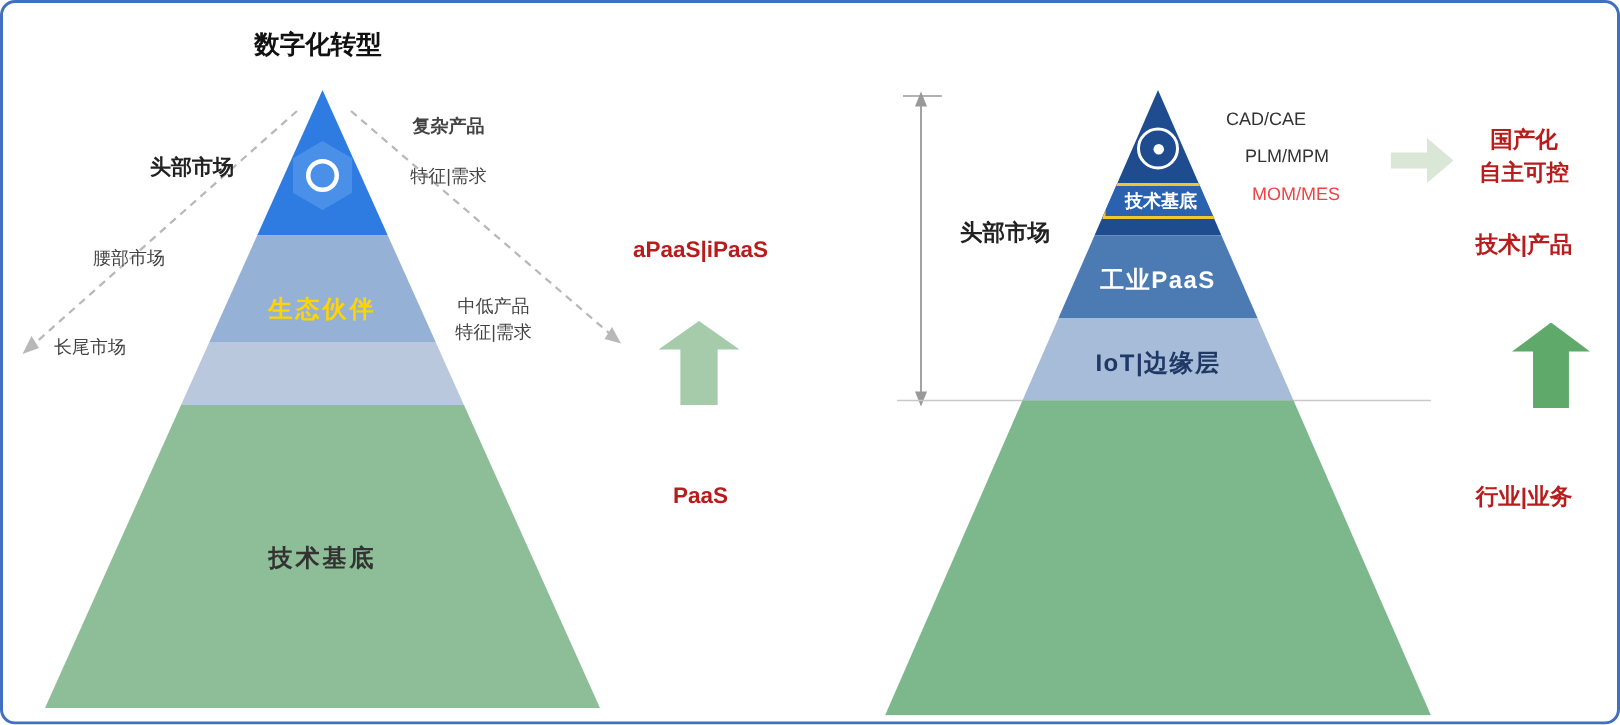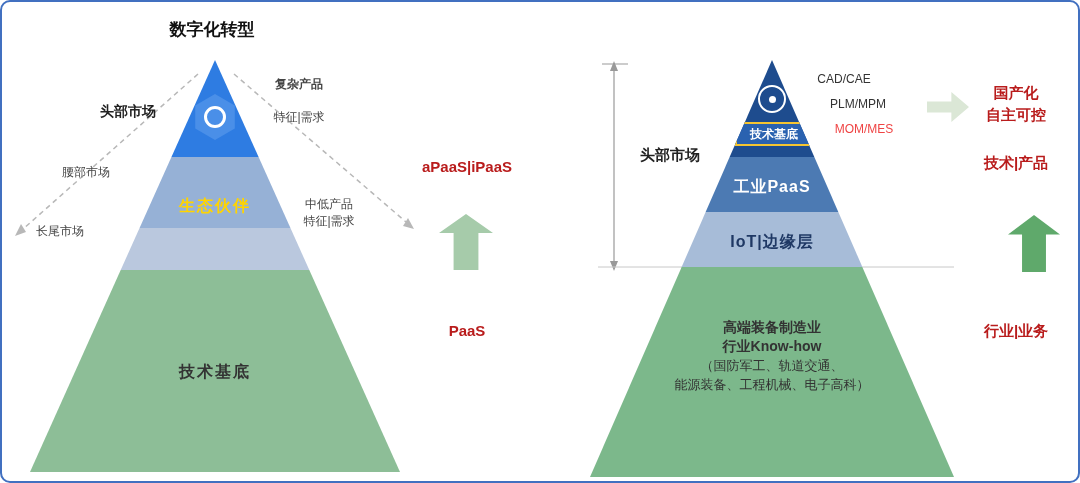--- a/index.html
+++ b/index.html
@@ -95,26 +95,20 @@
     <div class="band rp-b1"></div>
     <div class="band rp-b2"></div>
     <div class="band rp-b3"></div>
     <div class="band rp-b4"></div>
     <div class="circ-icon">
         <div class="circ-dot"></div>
       </div>
     <div class="app-box">技术基底</div>
     <div class="rp-paas">工业PaaS</div>
     <div class="rp-iot">IoT|边缘层</div>
-    <div class="rp-base">
-      <div class="b">高端装备制造业</div>
-      <div class="b">行业Know-how</div>
-      <div>（国防军工、轨道交通、</div>
-      <div>能源装备、工程机械、电子高科）</div>
-    </div>
   </div>
 
   <div class="lbl mkt bold" style="left:622px;top:144px;font-size:15px;">头部市场</div>
 
   <div class="lbl small ctr" style="left:802px;top:69px;width:80px;color:#333;">CAD/CAE</div>
   <div class="lbl small ctr" style="left:816px;top:94px;width:80px;color:#333;">PLM/MPM</div>
   <div class="lbl small ctr" style="left:822px;top:119px;width:80px;color:#ef4444;">MOM/MES</div>
 
   <div class="arrow-right"></div>
   <div class="big-lbl" style="left:975px;top:82px;width:78px;">国产化</div>

